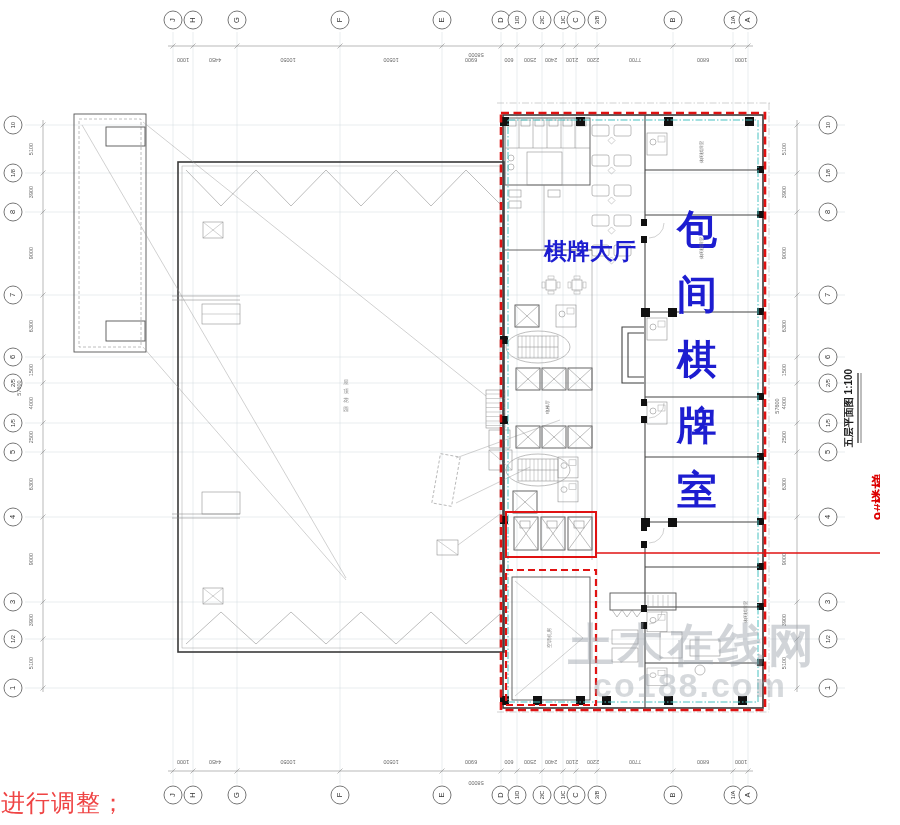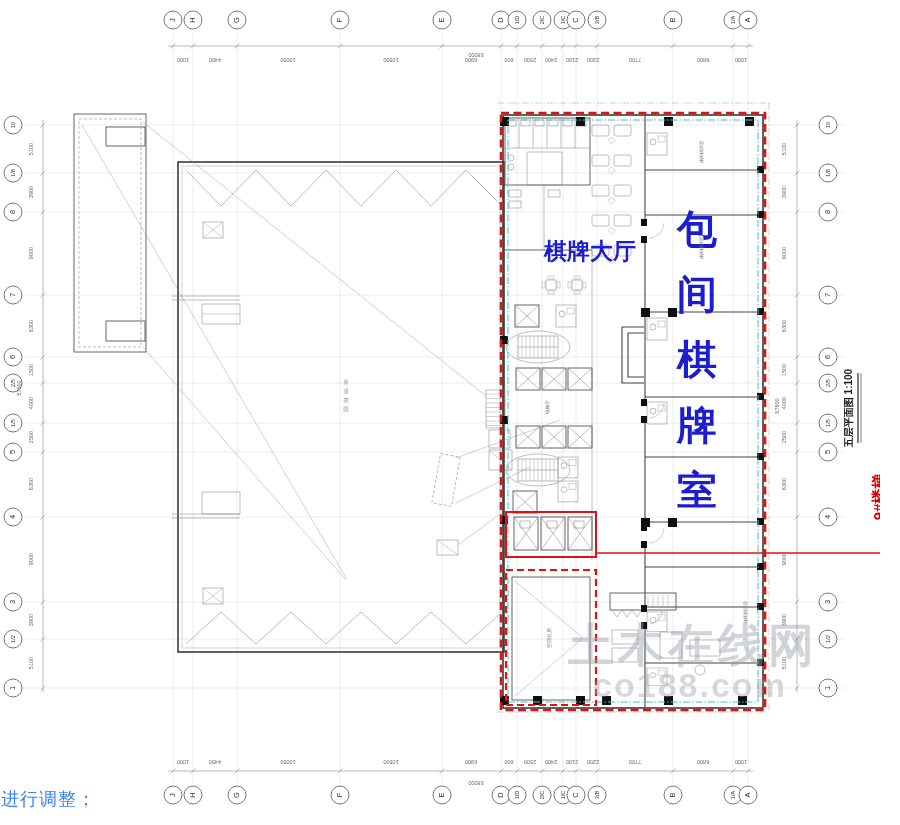--- a/index.html
+++ b/index.html
@@ -1,19 +1,19 @@
 <!DOCTYPE html>
 <html style="--c-red: #e01212; --c-cyan: #49c2c2;"><head>
 <meta charset="utf-8">
 <style>
   html,body{margin:0;padding:0;background:#fff;}
   .canvas{position:relative;width:880px;height:825px;background:#fff;overflow:hidden;
           font-family:"Liberation Sans",sans-serif;}
   svg text{font-family:"Liberation Sans",sans-serif;}
-  .note{position:absolute;left:1px;top:787px;font-size:18px;color:#3b82f6;letter-spacing:1px;}
+  .note{position:absolute;left:1px;top:787px;font-size:24px;color:#ef4444;letter-spacing:1px;}
   
   .th{stroke:#3a3a3a;stroke-width:1.6;fill:none}
   .tw{stroke:#444;stroke-width:1.1;fill:none}
   .tm{stroke:#555;stroke-width:.9;fill:none}
   .tn{stroke:#888;stroke-width:.55;fill:none}
   .tnn{stroke:#999;stroke-width:.45;fill:none}
   .gl{stroke:#d3d8dd;stroke-width:.5}
   .dm{stroke:#8a8a8a;stroke-width:.6;fill:none}
   .col{fill:#101010;stroke:none}
   .redline{stroke:var(--c-red,#e01212);fill:none}

